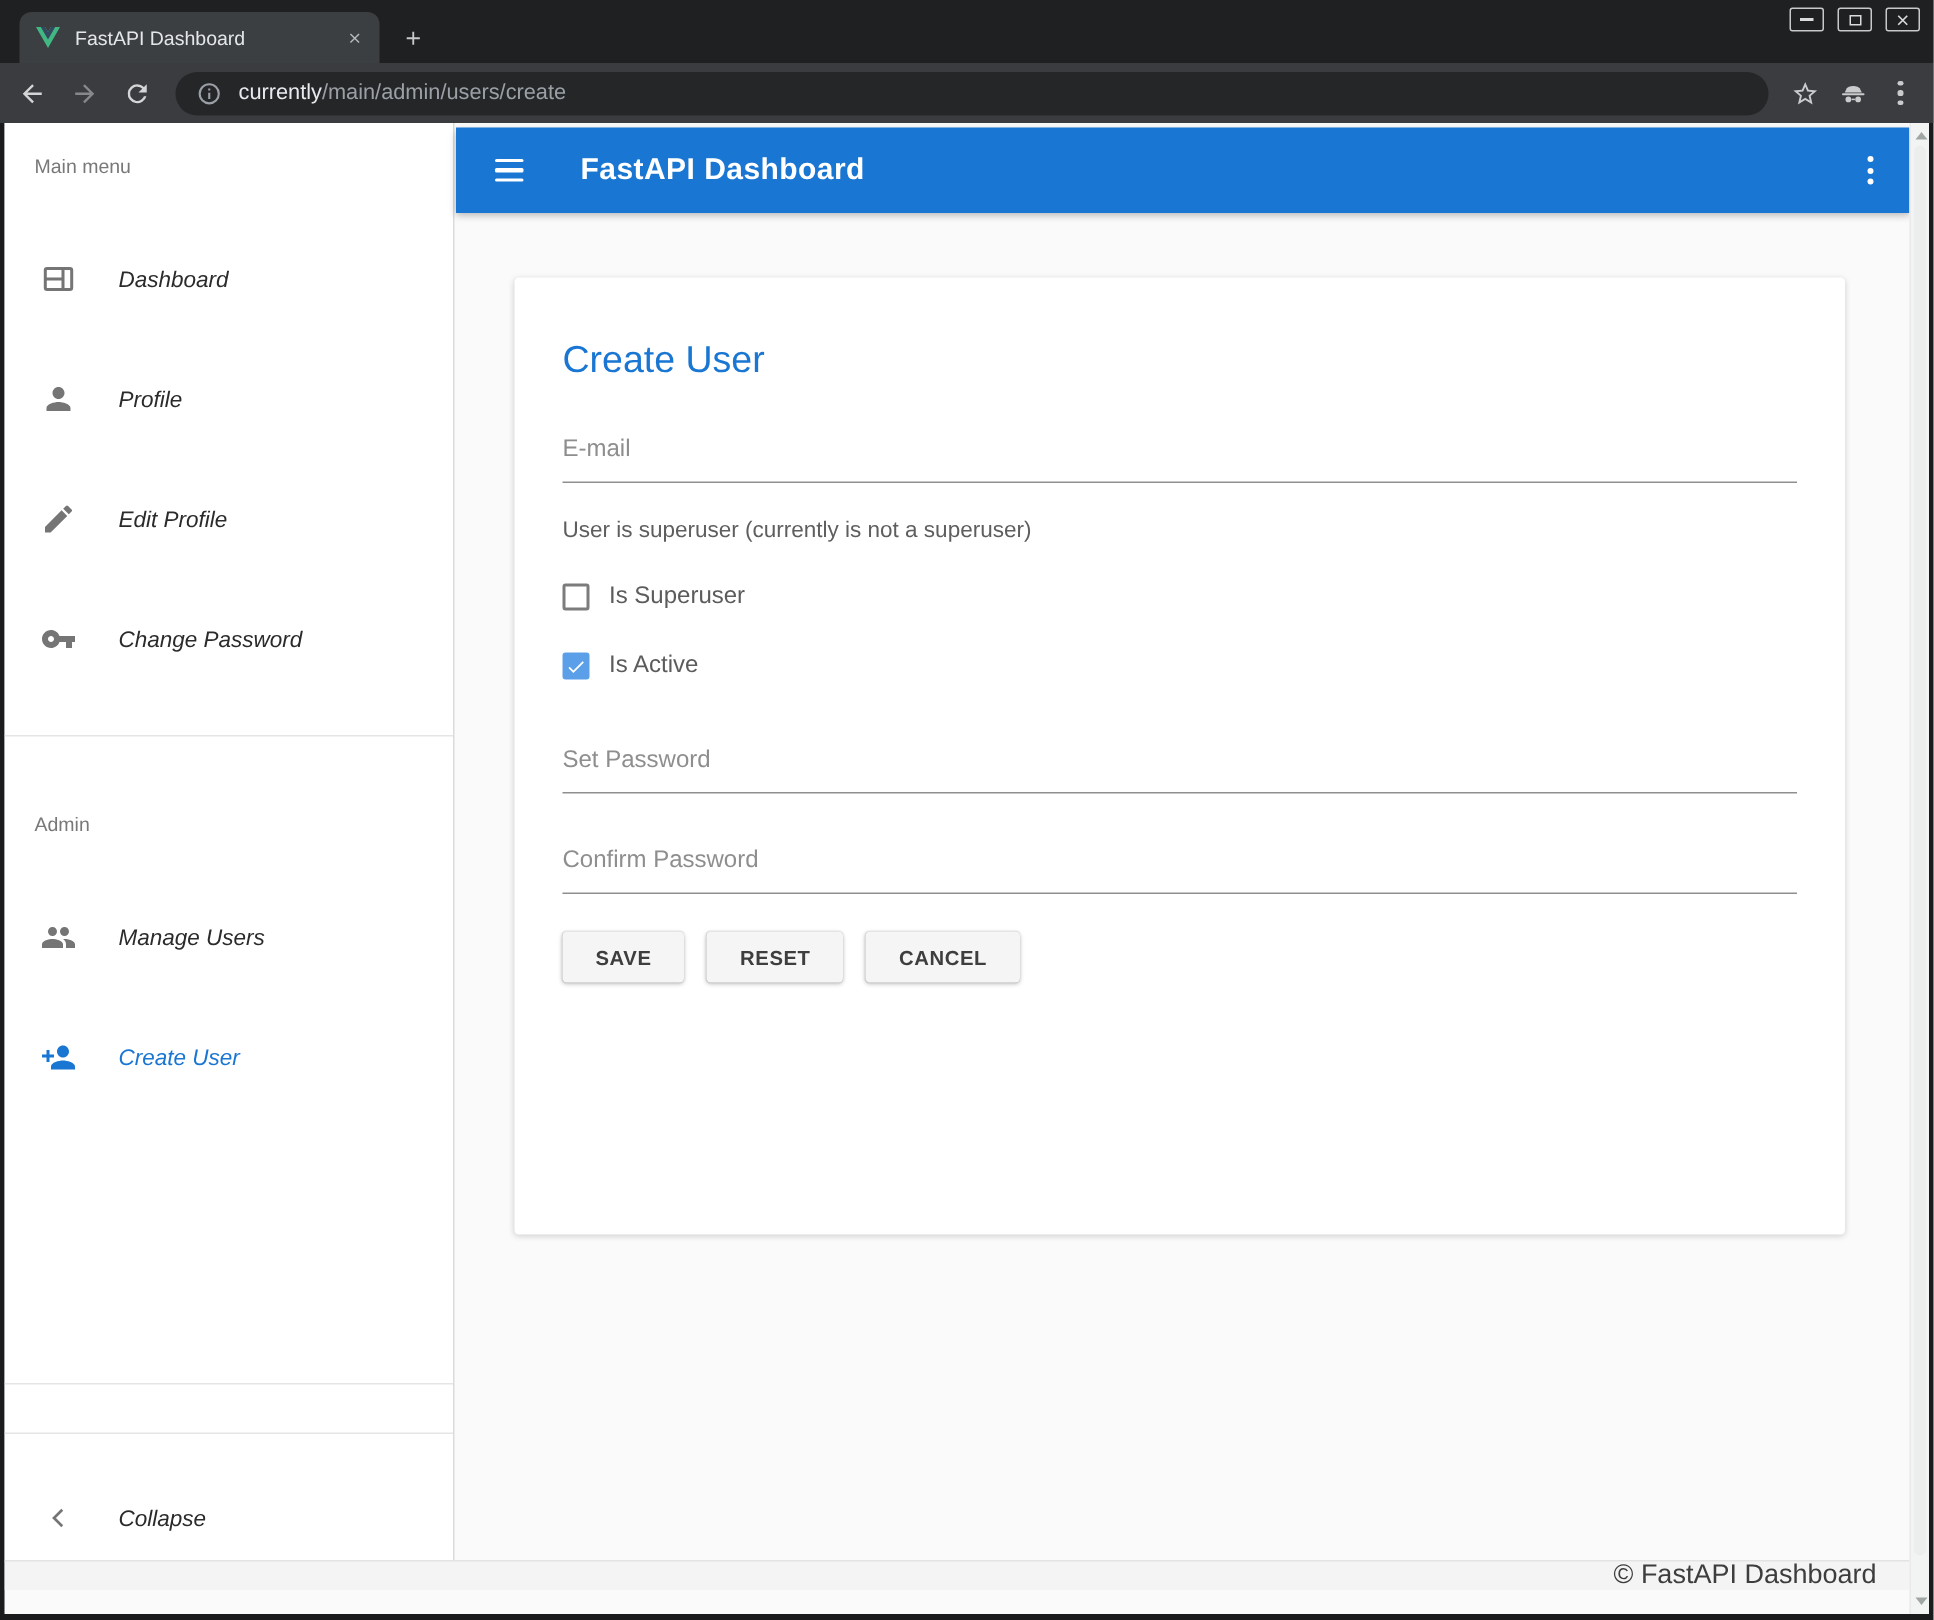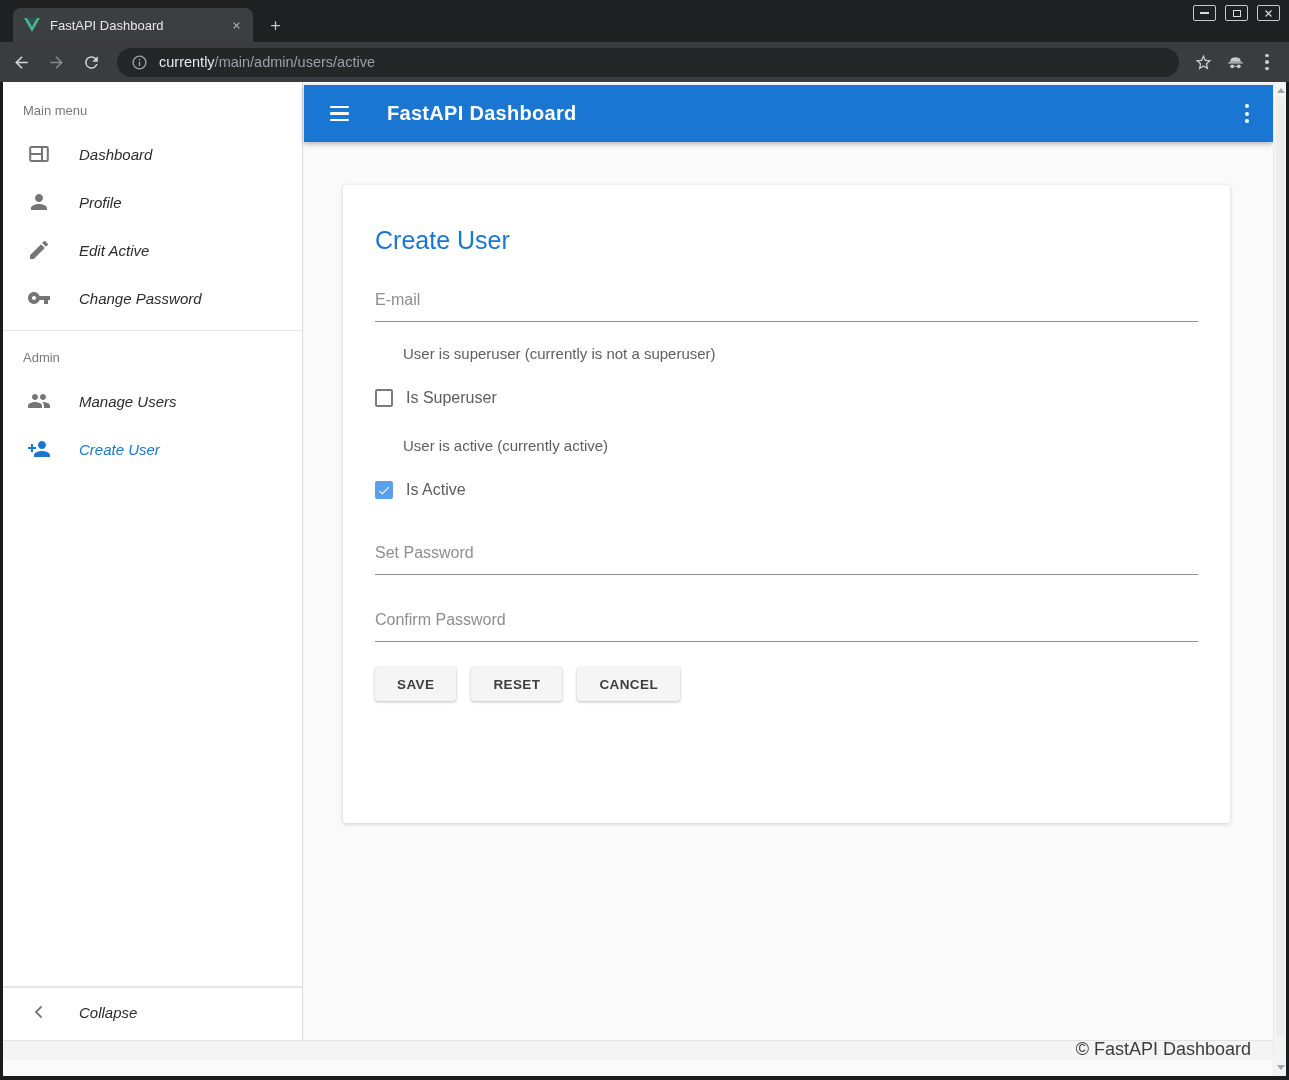--- a/index.html
+++ b/index.html
@@ -50,21 +50,21 @@
   .right-btn svg{width:19px;height:19px;}
   .kebab-b{display:flex;flex-direction:column;gap:3px;}
   .kebab-b i{width:3.5px;height:3.5px;border-radius:50%;background:#c9cbcd;display:block;}
 
   
   .page{position:absolute;left:3px;top:82px;width:1283px;height:994px;background:#fafafa;overflow:hidden;}
 
   
   .sidebar{
     position:absolute;left:0;top:0;width:300px;height:958px;background:#fff;
-    border-right:1px solid #dadada;display:flex;flex-direction:column;
+    border-right:1px solid #dadada;display:flex;flex-direction:column;gap:32px;
   }
   .subheader{height:38px;line-height:38px;padding-left:20px;color:#787878;font-size:13px;}
   .subheader.first{margin-top:10px;}
   .nav-item{height:48px;display:flex;align-items:center;padding-left:24px;font-size:15px;color:#2b2b2b;cursor:pointer;font-style:italic;}
   .nav-icon{width:24px;height:24px;color:#757575;margin-right:28px;flex:0 0 24px;}
   .nav-icon svg{width:100%;height:100%;}
   .nav-item.active{color:var(--primary);}
   .nav-item.active .nav-icon{color:var(--primary);}
   .s-divider{height:1px;background:#e5e5e5;margin:8px 0;}
   .s-spacer{flex:1;}
@@ -88,21 +88,21 @@
   }
   .card-title{color:var(--primary);font-size:25px;font-weight:400;margin:15px 0 0;}
   .fld{display:block;width:100%;border:none;outline:none;background:transparent;
     border-bottom:1px solid #8f8f8f;font-size:16px;color:#212121;
     padding:8px 0 12px;font-family:"Liberation Sans",sans-serif;}
   .fld::placeholder{color:#8e8e8e;opacity:1;}
   .fld.f1{margin-top:45px;}
   .fld.f2{margin-top:28px;}
   .fld.f3{margin-top:36px;}
   .fld.f4{margin-top:28px;}
-  .hint{font-size:15px;color:#5e5e5e;margin-top:23px;line-height:17px;margin-left:28px;}
+  .hint{font-size:15px;color:#5e5e5e;margin-top:23px;line-height:17px;}
   .check-row{display:flex;align-items:center;margin-top:26px;height:20px;cursor:pointer;}
   .cb{width:18px;height:18px;border:2px solid #7c7c7c;border-radius:2px;display:flex;align-items:center;justify-content:center;}
   .cb svg{width:15px;height:15px;display:none;}
   .cb.checked{background:var(--checkbox-checked);border-color:var(--checkbox-checked);}
   .cb.checked svg{display:block;}
   .cb-label{font-size:16px;color:#5c5c5c;margin-left:13px;}
   .btn-row{margin-top:25px;display:flex;}
   .btn{
     height:34px;padding:0 22px;margin-right:15px;background:#f5f5f5;border:none;
     border-radius:3px;box-shadow:0 1px 3px rgba(0,0,0,.25),0 0 1px rgba(0,0,0,.15);
@@ -175,21 +175,21 @@
   </div>
   <div class="tool-btn">
     <svg viewBox="0 0 24 24" fill="currentColor">
         <path d="M17.65 6.35A7.96 7.96 0 0 0 12 4a8 8 0 1 0 7.73 10h-2.08A6 6 0 1 1 12 6c1.66 0 3.14.69 4.22 1.78L13 11h7V4l-2.35 2.35z"></path>
       </svg>
   </div>
   <div class="omnibox">
     <svg class="omni-info" viewBox="0 0 24 24" fill="currentColor">
       <path d="M12 2a10 10 0 1 0 0 20 10 10 0 0 0 0-20zm0 18a8 8 0 1 1 0-16 8 8 0 0 1 0 16zm-1-11h2V7h-2v2zm0 8h2v-6h-2v6z"></path>
     </svg>
-    <span class="url"><span class="host">currently</span><span class="path">/main/admin/users/active</span></span>
+    <span class="url"><span class="host">currently</span><span class="path">/main/admin/users/create</span></span>
   </div>
   <div class="right-btn">
     <svg viewBox="0 0 24 24" fill="currentColor">
         <path d="M22 9.24l-7.19-.62L12 2 9.19 8.63 2 9.24l5.46 4.73L5.82 21 12 17.27 18.18 21l-1.63-7.03L22 9.24zM12 15.4l-3.76 2.27 1-4.28-3.32-2.88 4.38-.38L12 6.1l1.71 4.04 4.38.38-3.32 2.88 1 4.28L12 15.4z"></path>
       </svg>
   </div>
   <div class="right-btn">
     <svg viewBox="0 0 24 24" fill="currentColor">
       <path d="M12 5.5c-2.9 0-4.8 1.1-5.4 1.9L4.8 11h14.4l-1.8-3.6c-.6-.8-2.5-1.9-5.4-1.9z"></path>
       <rect x="2.5" y="11.6" width="19" height="1.7" rx=".85"></rect>
@@ -231,21 +231,21 @@
       </span>
       <span>Profile</span>
     </div>
 
     <div class="nav-item">
       <span class="nav-icon">
         <svg viewBox="0 0 24 24" fill="currentColor">
             <path d="M3 17.25V21h3.75L17.81 9.94l-3.75-3.75L3 17.25zM20.71 7.04a1 1 0 0 0 0-1.41l-2.34-2.34a1 1 0 0 0-1.41 0l-1.83 1.83 3.75 3.75 1.83-1.83z"></path>
           </svg>
       </span>
-      <span>Edit Active</span>
+      <span>Edit Profile</span>
     </div>
 
     <div class="nav-item">
       <span class="nav-icon">
         <svg viewBox="0 0 24 24" fill="currentColor">
             <path d="M12.65 10C11.83 7.67 9.61 6 7 6c-3.31 0-6 2.69-6 6s2.69 6 6 6c2.61 0 4.83-1.67 5.65-4H17v4h4v-4h2v-4H12.65zM7 14c-1.1 0-2-.9-2-2s.9-2 2-2 2 .9 2 2-.9 2-2 2z"></path>
           </svg>
       </span>
       <span>Change Password</span>
     </div>
@@ -306,21 +306,20 @@
       <input class="fld f2" type="text" placeholder="E-mail" style="">
 
       <div class="hint">User is superuser (currently is not a superuser)</div>
       <div class="check-row">
         <span class="cb">
           
         </span>
         <span class="cb-label">Is Superuser</span>
       </div>
 
-      <div class="hint" style="margin-top:29px;">User is active (currently active)</div>
       <div class="check-row">
         <span class="cb checked">
           <svg viewBox="0 0 24 24">
               <path fill="#fff" d="M9 16.2 4.8 12l-1.4 1.4L9 19 21 7l-1.4-1.4z"></path>
             </svg>
         </span>
         <span class="cb-label">Is Active</span>
       </div>
 
       <input class="fld f3" type="password" placeholder="Set Password" style="">

